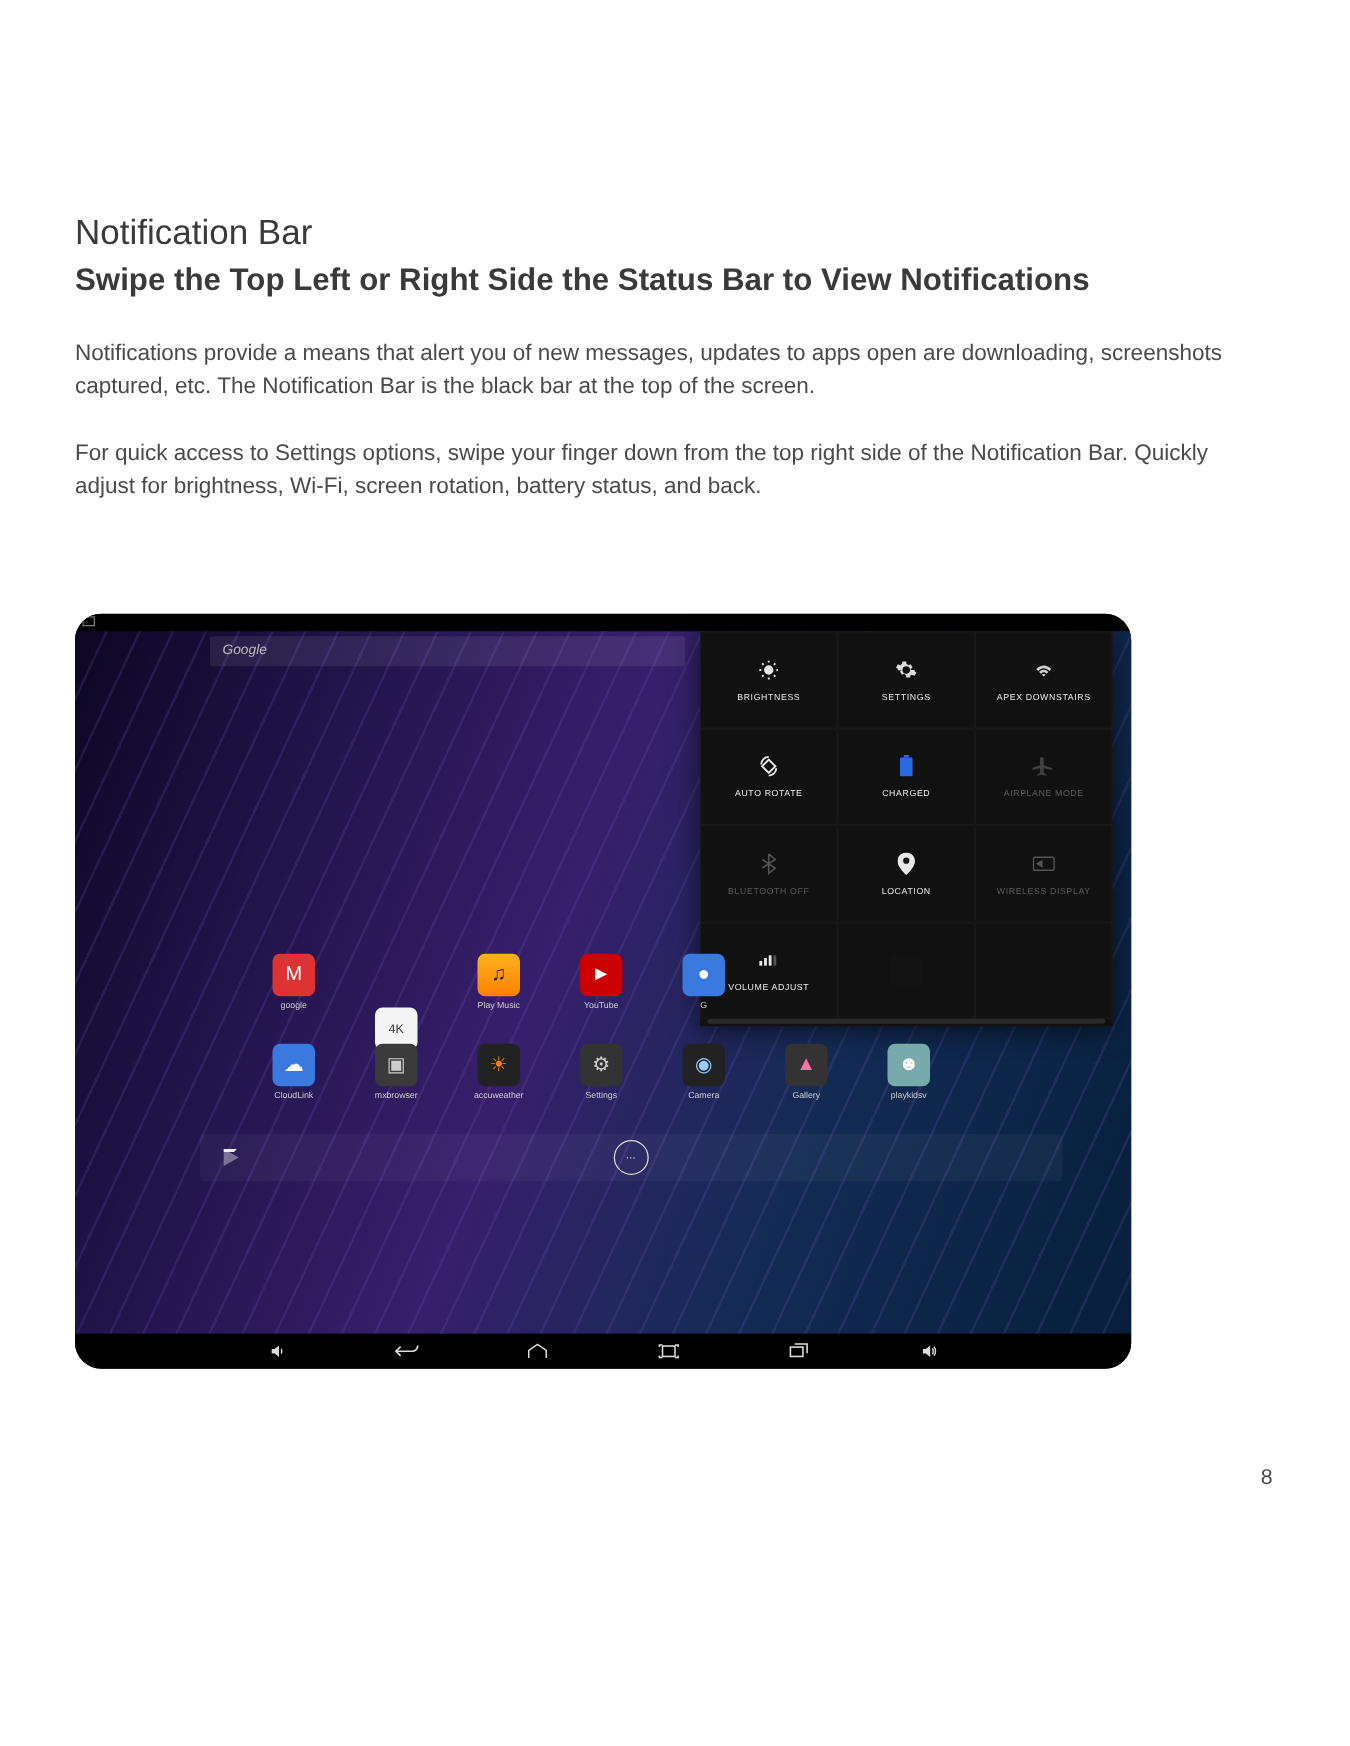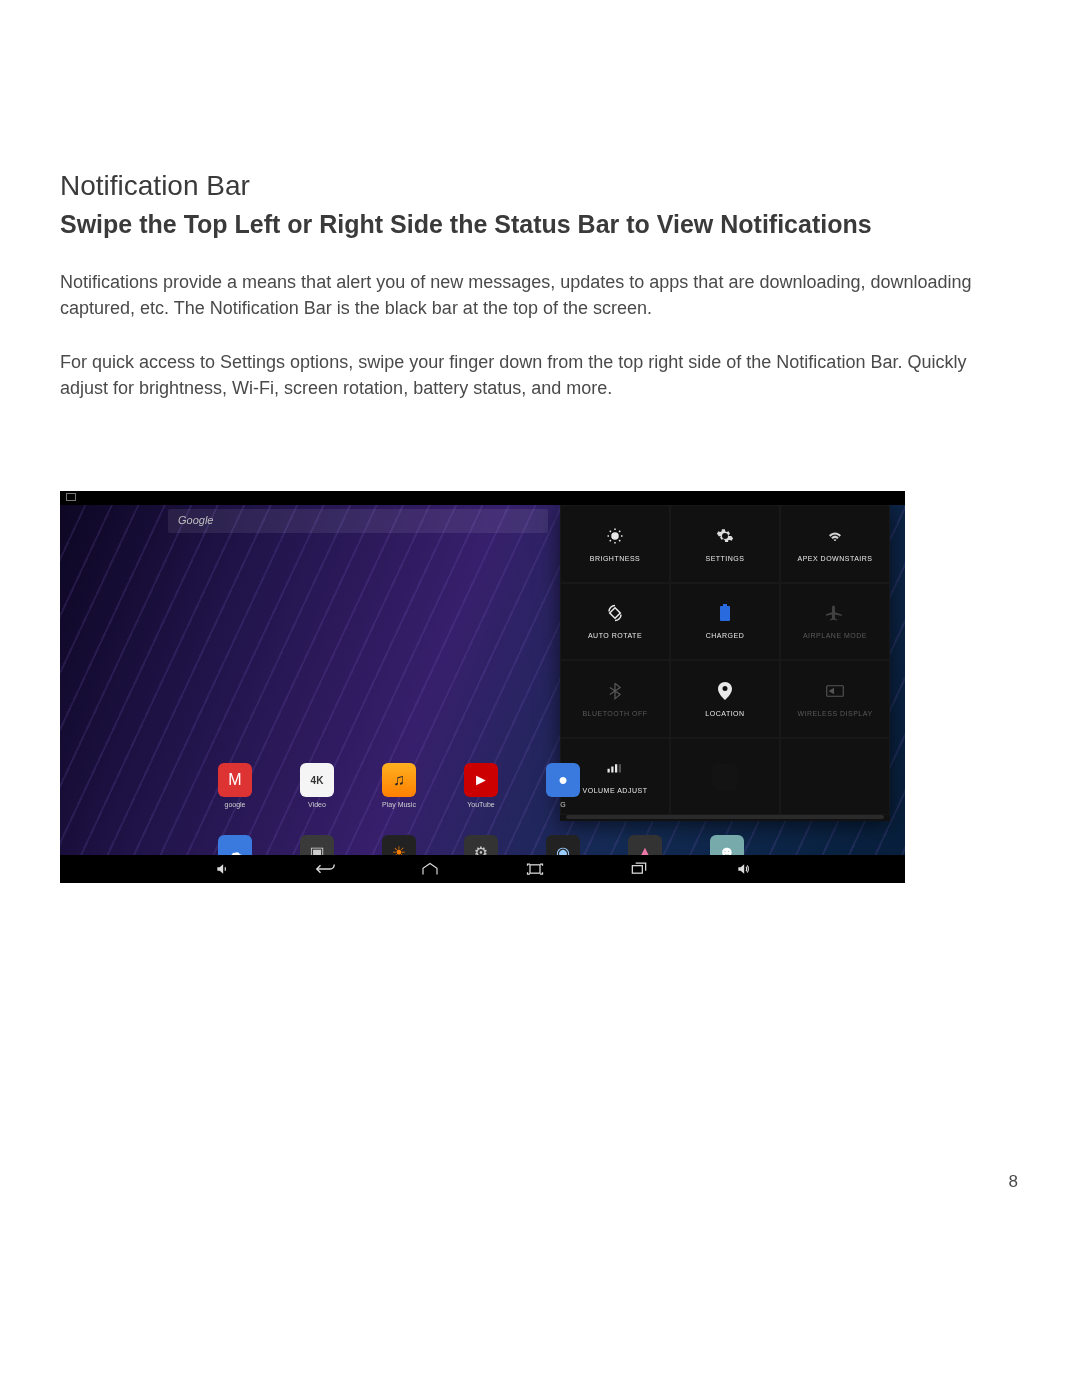--- a/index.html
+++ b/index.html
@@ -29,24 +29,25 @@
   .para {
     font-size: 18px;
     line-height: 1.45;
     color: #4a4a4a;
     margin-bottom: 28px;
     max-width: 950px;
   }
   .screenshot {
     margin-top: 90px;
     width: 845px;
-    height: 392px;
+    height: 604px;
     background: #000;
     position: relative;
     overflow: hidden;
+    border-radius: 21px;
   }
   .statusbar {
     height: 14px;
     background: #000;
     position: relative;
   }
   .statusbar-icon {
     position: absolute;
     left: 6px;
     top: 2px;
@@ -216,40 +217,40 @@
   }
   .page-number {
     position: absolute;
     right: 62px;
     bottom: 205px;
     font-size: 17px;
     color: #4a4a4a;
   }
   
   .bg-red { background:#d33; color:#fff; }
-  .bg-white { background:#f5f5f5; color:#333; font-size:10px; font-weight:bold;}
+  .bg-white { background:#f5f5f5; color:#333; font-size:10px; font-weight:normal;margin-top:43px;}
   .bg-orange { background:linear-gradient(#ffb020,#ff8000); color:#222;}
   .bg-yred { background:#c00; color:#fff;}
   .bg-blue { background:#3a7adf; color:#fff;}
   .bg-grey { background:#3a3a3a; color:#ccc;}
   .bg-sun { background:#222; color:#ff8000;}
   .bg-gear { background:#333; color:#ccc;}
   .bg-cam { background:#222; color:#9cf;}
   .bg-gal { background:#333; color:#e7a;}
   .bg-pk  { background:#7aa; color:#fff;}
   .bg-adobe { background:#1a1a1a; color:#5a1a1a;}
 </style>
 </head>
 <body>
 
 <div class="page">
   <h1 class="heading">Notification Bar</h1>
   <div class="subheading">Swipe the Top Left or Right Side the Status Bar to View Notifications</div>
-  <p class="para">Notifications provide a means that alert you of new messages, updates to apps that are downloading, downloading captured, etc. The Notification Bar is the black bar at the top of the screen.</p>
-  <p class="para">For quick access to Settings options, swipe your finger down from the top right side of the Notification Bar. Quickly adjust for brightness, Wi-Fi, screen rotation, battery status, and more.</p>
+  <p class="para">Notifications provide a means that alert you of new messages, updates to apps open are downloading, screenshots captured, etc. The Notification Bar is the black bar at the top of the screen.</p>
+  <p class="para">For quick access to Settings options, swipe your finger down from the top right side of the Notification Bar. Quickly adjust for brightness, Wi-Fi, screen rotation, battery status, and back.</p>
 
   <div class="screenshot">
     <div class="statusbar">
       <div class="statusbar-icon"></div>
     </div>
     <div class="wallpaper">
       <div class="dimmer"></div>
 
       <div class="search-pill">Google</div>
 

